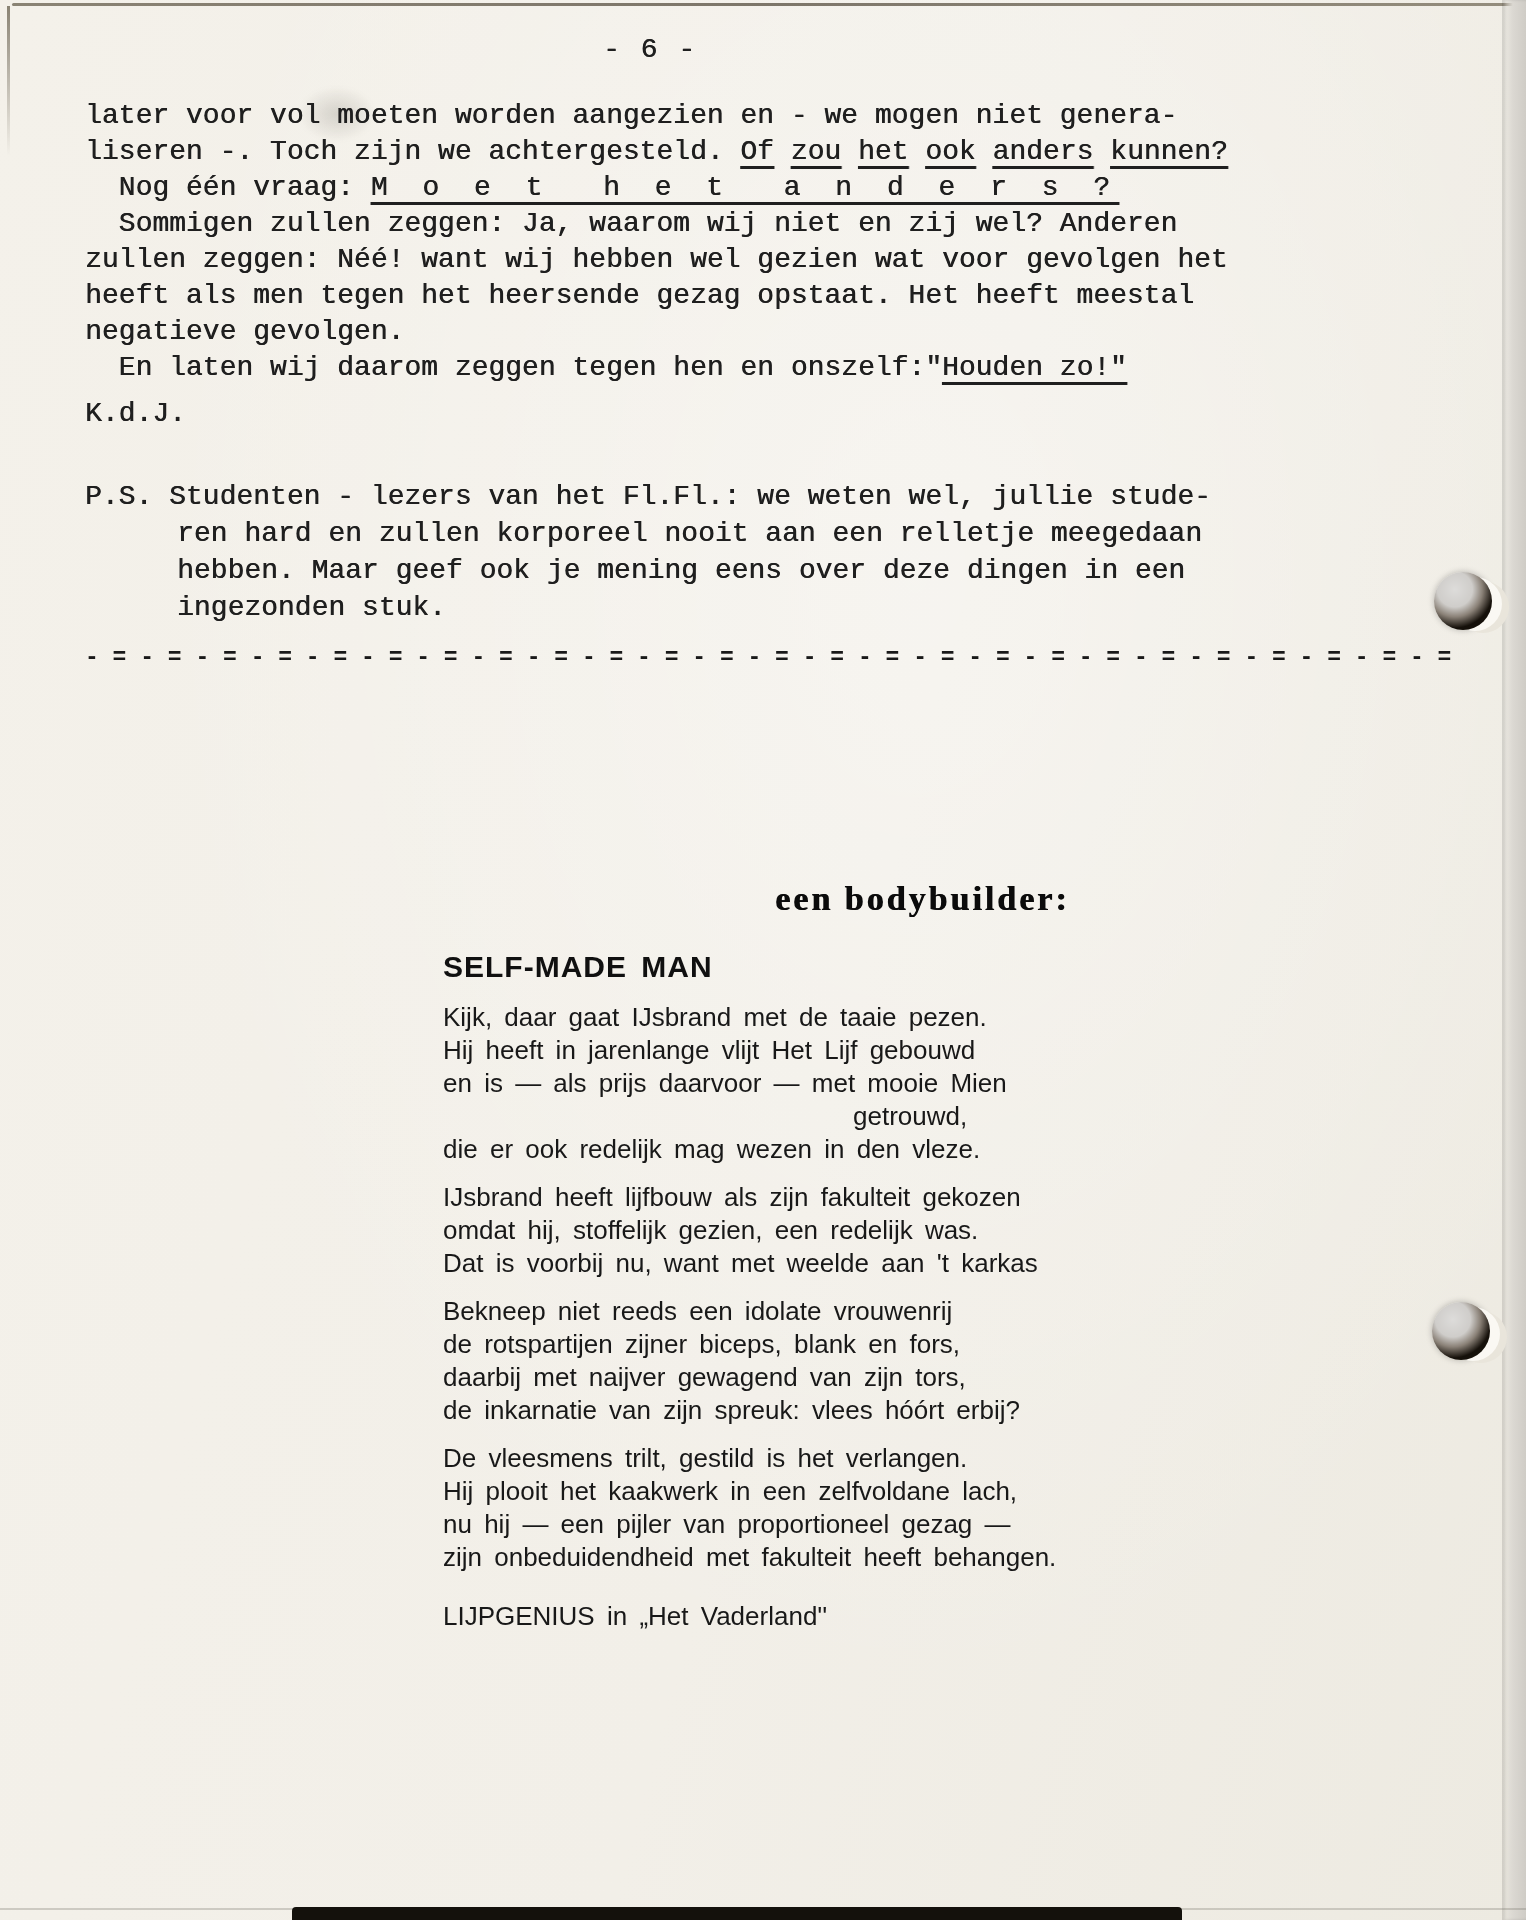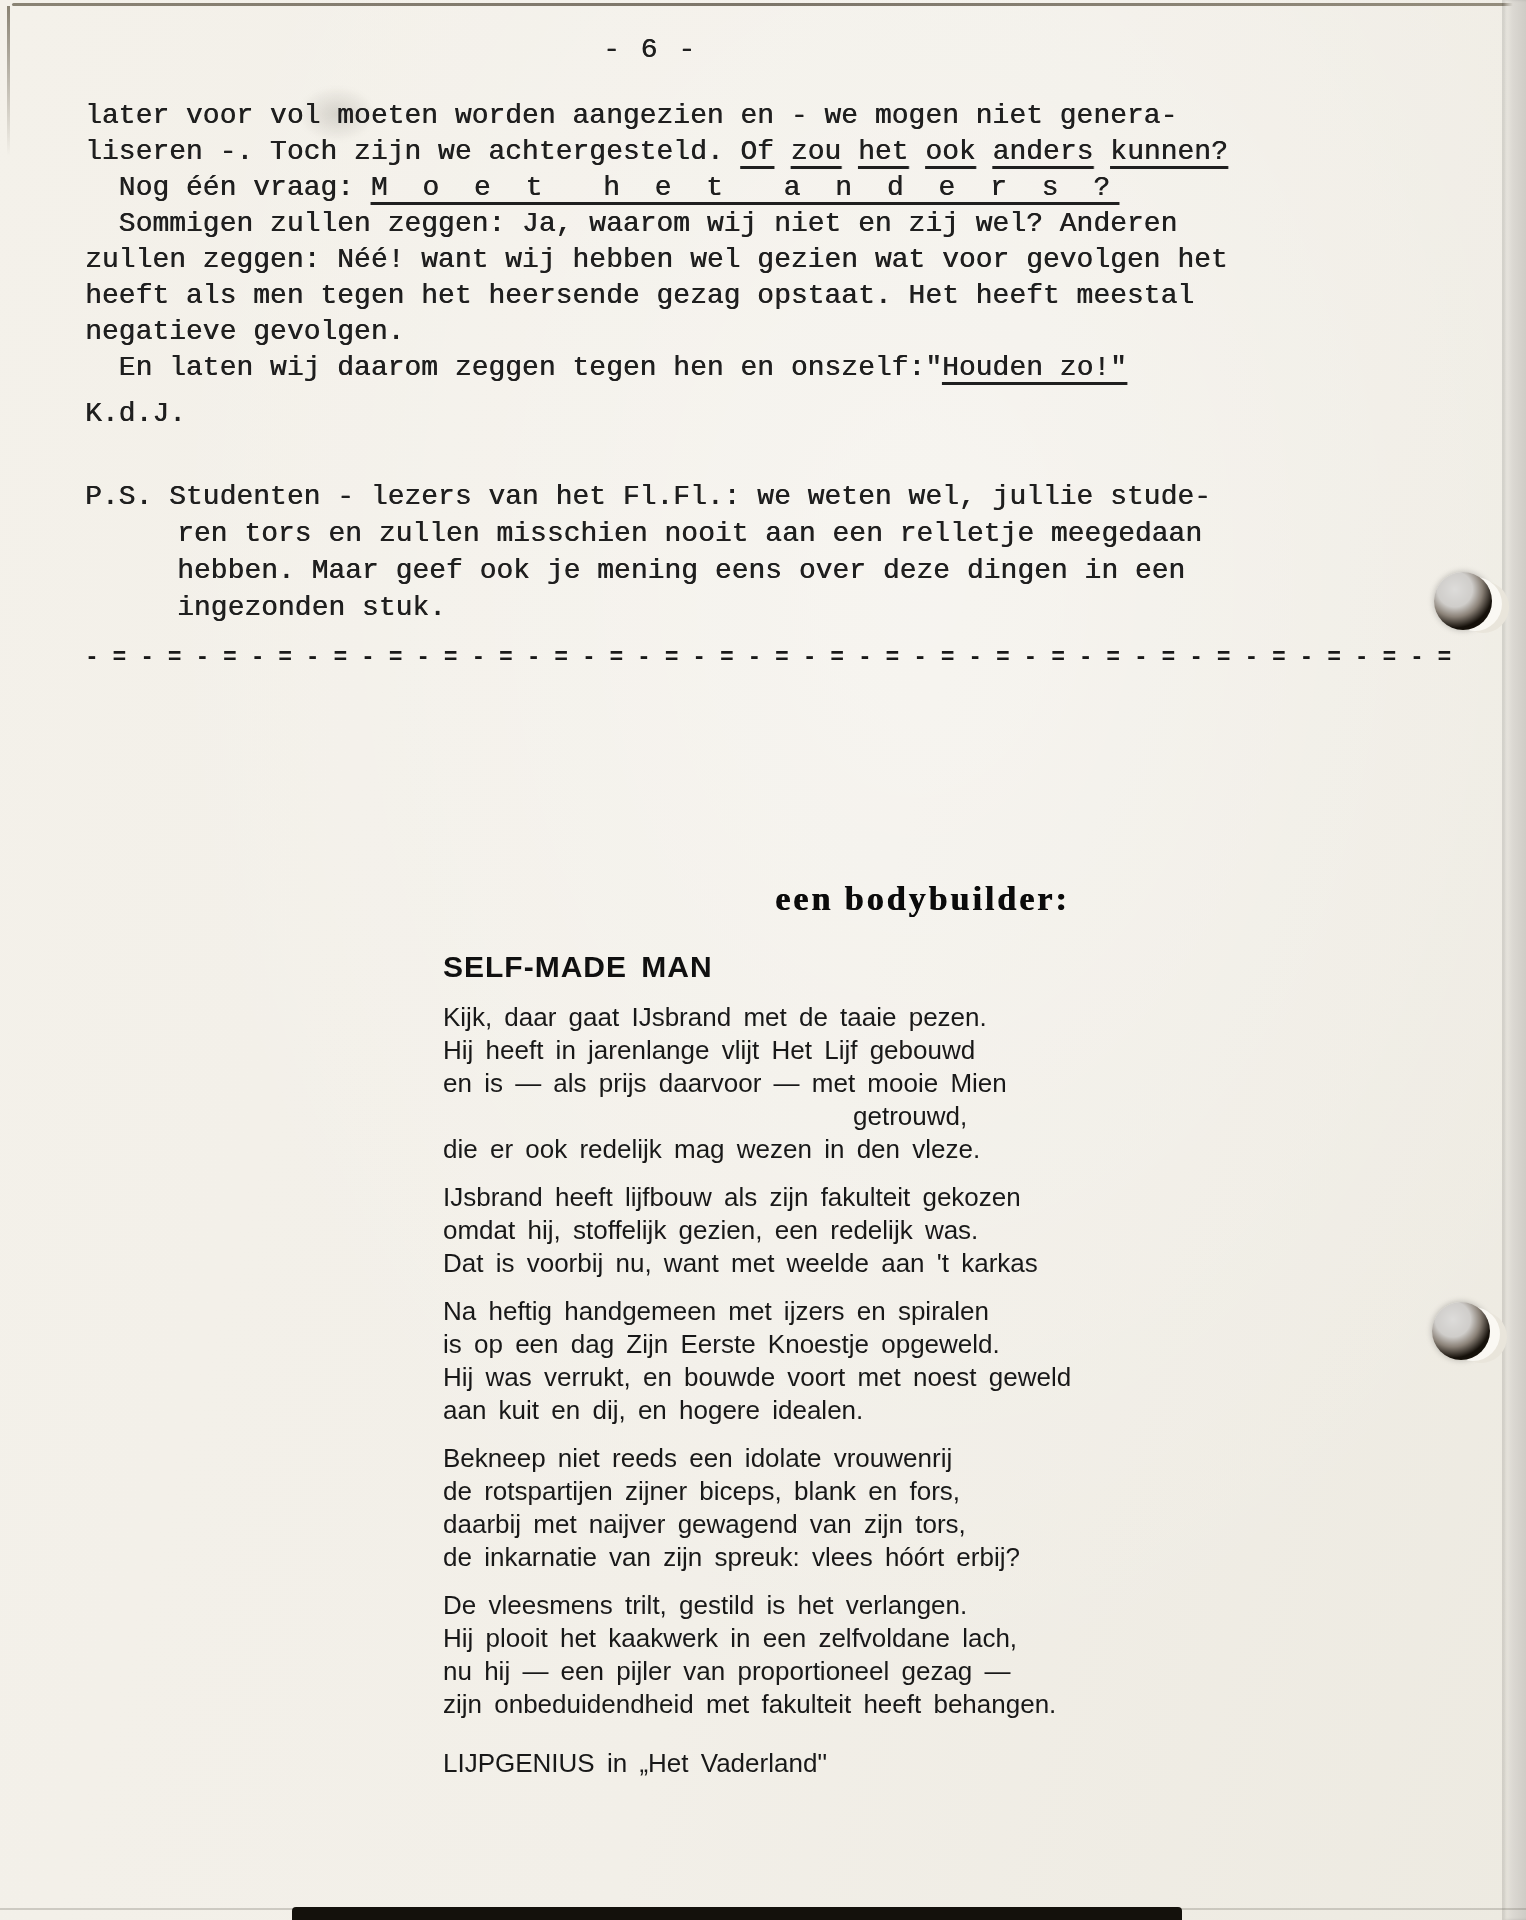--- a/index.html
+++ b/index.html
@@ -76,46 +76,40 @@
   <div class="edge-left"></div>
   <div class="edge-right"></div>
   <div class="smudge"></div>
 
   <div class="pagenum">- 6 -</div>
 
   <div class="typed"><div class="line"><span>later voor vol moeten worden aangezien en - we mogen niet genera-</span></div><div class="line"><span>liseren -. Toch zijn we achtergesteld. </span><span class="u">Of</span> <span class="u">zou</span> <span class="u">het</span> <span class="u">ook</span> <span class="u">anders</span> <span class="u">kunnen?</span></div><div class="line"><span>  Nog één vraag: </span><span class="u spaced">M o e t  h e t  a n d e r s ?</span></div><div class="line"><span>  Sommigen zullen zeggen: Ja, waarom wij niet en zij wel? Anderen</span></div><div class="line"><span>zullen zeggen: Néé! want wij hebben wel gezien wat voor gevolgen het</span></div><div class="line"><span>heeft als men tegen het heersende gezag opstaat. Het heeft meestal</span></div><div class="line"><span>negatieve gevolgen.</span></div><div class="line"><span>  En laten wij daarom zeggen tegen hen en onszelf:"</span><span class="u">Houden zo!"</span></div></div>
 
   <div class="sig">K.d.J.</div>
 
-  <div class="ps"><div class="line">P.S. Studenten - lezers van het Fl.Fl.: we weten wel, jullie stude-</div><div class="line cont">ren tors en zullen misschien nooit aan een relletje meegedaan</div><div class="line cont">hebben. Maar geef ook je mening eens over deze dingen in een</div><div class="line cont">ingezonden stuk.</div></div>
+  <div class="ps"><div class="line">P.S. Studenten - lezers van het Fl.Fl.: we weten wel, jullie stude-</div><div class="line cont">ren hard en zullen korporeel nooit aan een relletje meegedaan</div><div class="line cont">hebben. Maar geef ook je mening eens over deze dingen in een</div><div class="line cont">ingezonden stuk.</div></div>
 
   <div class="divider">- = - = - = - = - = - = - = - = - = - = - = - = - = - = - = - = - = - = - = - = - = - = - = - = - =</div>
 
   <div class="feature-heading">een bodybuilder:</div>
 
   <div class="poem">
     <div class="poem-title">SELF-MADE MAN</div>
     <div>
         <div class="stanza">
           <div class="poem-line">Kijk, daar gaat IJsbrand met de taaie pezen.</div>
           <div class="poem-line">Hij heeft in jarenlange vlijt Het Lijf gebouwd</div>
           <div class="poem-line">en is — als prijs daarvoor — met mooie Mien</div>
           <div class="poem-line indent">getrouwd,</div>
           <div class="poem-line">die er ook redelijk mag wezen in den vleze.</div>
         </div>
         <div class="stanza">
           <div class="poem-line">IJsbrand heeft lijfbouw als zijn fakulteit gekozen</div>
           <div class="poem-line">omdat hij, stoffelijk gezien, een redelijk was.</div>
           <div class="poem-line">Dat is voorbij nu, want met weelde aan 't karkas</div>
-        </div>
-        <div class="stanza">
-          <div class="poem-line">Na heftig handgemeen met ijzers en spiralen</div>
-          <div class="poem-line">is op een dag Zijn Eerste Knoestje opgeweld.</div>
-          <div class="poem-line">Hij was verrukt, en bouwde voort met noest geweld</div>
-          <div class="poem-line">aan kuit en dij, en hogere idealen.</div>
         </div>
         <div class="stanza">
           <div class="poem-line">Bekneep niet reeds een idolate vrouwenrij</div>
           <div class="poem-line">de rotspartijen zijner biceps, blank en fors,</div>
           <div class="poem-line">daarbij met naijver gewagend van zijn tors,</div>
           <div class="poem-line">de inkarnatie van zijn spreuk: vlees hóórt erbij?</div>
         </div>
         <div class="stanza">
           <div class="poem-line">De vleesmens trilt, gestild is het verlangen.</div>
           <div class="poem-line">Hij plooit het kaakwerk in een zelfvoldane lach,</div>

